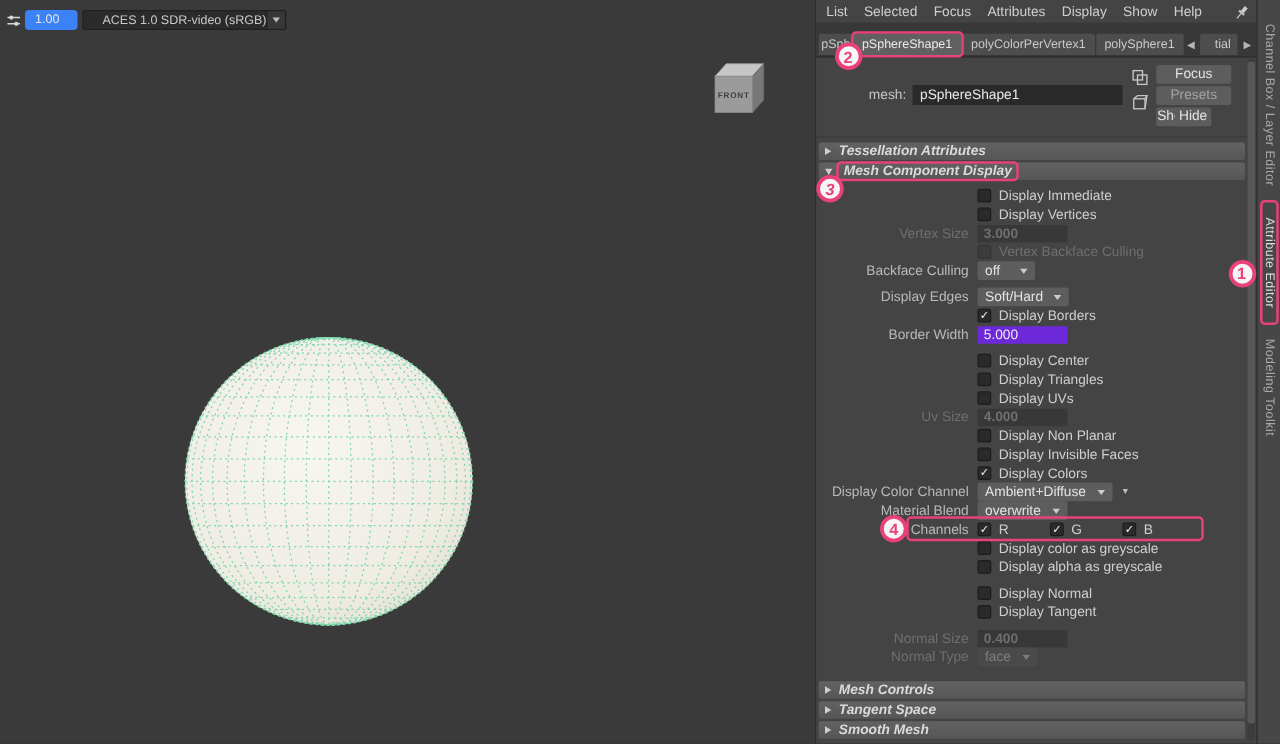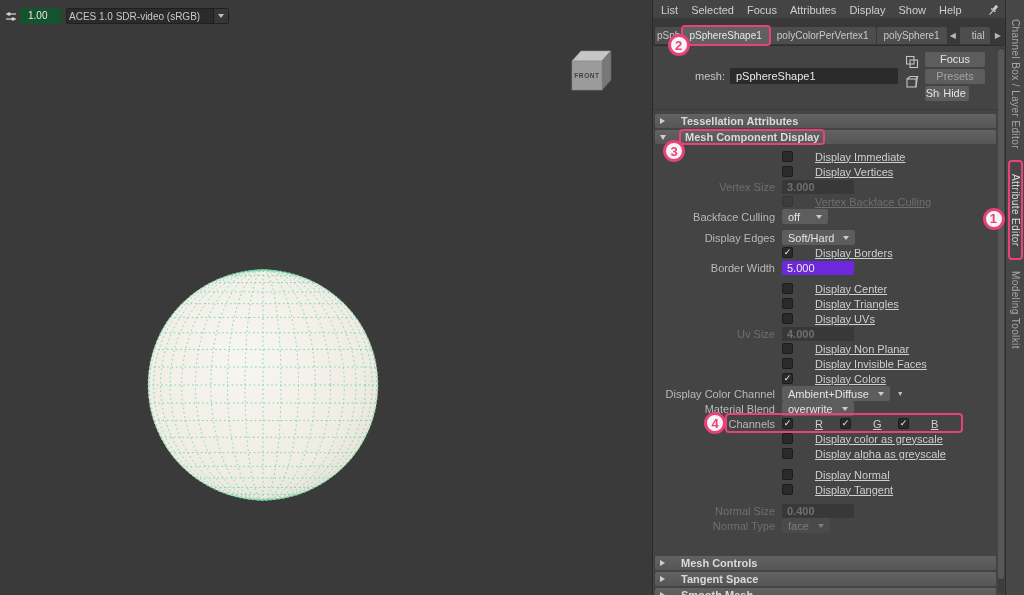--- a/index.html
+++ b/index.html
@@ -4,23 +4,23 @@
 <style>
   * { margin:0; padding:0; box-sizing:border-box; }
   html,body { width:1024px; height:595px; background:#222; }
   body { font-family:"Liberation Sans", sans-serif; font-size:11px; color:#ccc; overflow:hidden; }
 
   .app { position:relative; width:1024px; height:595px; background:#444; overflow:hidden; }
 
   
   .viewport { position:absolute; left:0; top:0; width:653px; height:595px; background:#3a3a3a; border-right:1px solid #2a2a2a; }
   .exposure-icon { position:absolute; left:5px; top:10px; }
-  .exposure-box { position:absolute; left:20px; top:8px; width:42px; height:16px; background:#14532d; border-radius:3px; color:#e8e8e8; font-size:10px; line-height:16px; padding-left:8px; }
+  .exposure-box { position:absolute; left:20px; top:8px; width:42px; height:16px; background:#3b82f6; border-radius:3px; color:#e8e8e8; font-size:10px; line-height:16px; padding-left:8px; }
   .cs-dropdown { position:absolute; left:66px; top:8px; width:163px; height:16px; background:#2b2b2b; border:1px solid #202020; border-radius:2px; display:flex; align-items:center; }
-  .cs-text { flex:1; font-size:10px; color:#c9c9c9; padding-left:2px; white-space:nowrap; overflow:hidden; }
+  .cs-text { flex:1; font-size:10px; color:#c9c9c9; padding-left:15px; white-space:nowrap; overflow:hidden; }
   .cs-arrow-btn { width:15px; height:14px; display:flex; align-items:center; justify-content:center; border-left:1px solid #202020; background:#373737; }
   .tri-down { width:0; height:0; border-left:3.5px solid transparent; border-right:3.5px solid transparent; border-top:4px solid #bdbdbd; }
   .viewcube { position:absolute; left:566px; top:48px; }
   .sphere-svg { position:absolute; left:133px; top:255px; }
 
   
   .ae-panel { position:absolute; left:653px; top:0; width:352px; height:595px; background:#444; }
   .ae-menubar { height:18px; display:flex; align-items:center; gap:13px; padding:2px 6px 0 8px; font-size:11px; color:#cfcfcf; }
   .menu-item { white-space:nowrap;text-align:center; }
   .pin-btn { margin-left:auto; display:flex; align-items:center; }
@@ -38,36 +38,36 @@
   .mesh-field { position:absolute; left:77px; top:22px; width:168px; height:16px; background:#2a2a2a; color:#e9e9e9; line-height:16px; padding-left:6px; }
   .hdr-icon1 { position:absolute; left:252px; top:9px; }
   .hdr-icon2 { position:absolute; left:252px; top:29px; }
   .btn { position:absolute; background:#5d5d5d; border-radius:2px; color:#e3e3e3; text-align:center; font-size:11px; height:15px; line-height:15px; }
   .btn-focus   { left:272px; top:6px;  width:60px; }
   .btn-presets { left:272px; top:23px; width:60px; color:#a4a4a4; }
   .btn-show    { left:272px; top:40px; width:29px; }
   .btn-hide    { left:287px; top:40px; width:29px; }
 
   .ae-sections { padding:2px 9px 0 2px; }
-  .sec-header { height:14px; margin-top:2px; background:linear-gradient(#626262,#565656); border-radius:2px; display:flex; align-items:center; padding-left:5px; gap:16px; font-weight:bold; color:#dadada; font-size:11px; }
-  .sec-header.bottom-first { margin-top:17px; }
+  .sec-header { height:14px; margin-top:2px; background:linear-gradient(#626262,#565656); border-radius:2px; display:flex; align-items:center; padding-left:5px; gap:6px; font-weight:bold; color:#dadada; font-size:11px;font-style:italic; }
+  .sec-header.bottom-first { margin-top:6px; }
   .arrow-right { width:0; height:0; border-top:3.5px solid transparent; border-bottom:3.5px solid transparent; border-left:5px solid #cfcfcf; }
   .arrow-down  { width:0; height:0; border-left:3.5px solid transparent; border-right:3.5px solid transparent; border-top:5px solid #cfcfcf; }
   .sec-label { white-space:nowrap; }
   .sec-content { padding:5px 0 6px; }
 
   .ae-row { position:relative; height:15px; display:flex; align-items:center; }
   .ae-row.gap { margin-top:6px; }
   .row-label { width:124px; text-align:right; padding-right:4px; color:#b9b9b9; flex:none; white-space:nowrap; font-size:11px; }
   .row-label.dis { color:#6f6f6f; }
   .row-ctl { display:flex; align-items:center; margin-left:3px; }
 
   .checkbox { width:11px; height:11px; background:#2a2a2a; border:1px solid #1c1c1c; border-radius:2px; font-size:9px; line-height:9px; text-align:center; color:#f0f0f0; display:inline-block; flex:none; }
   .checkbox.dis { background:#3c3c3c; border-color:#333; }
-  .cb-label { margin-left:22px; font-size:11px; color:#cfcfcf; white-space:nowrap;text-decoration:underline; }
+  .cb-label { margin-left:6px; font-size:11px; color:#cfcfcf; white-space:nowrap; }
   .cb-label.dis { color:#6f6f6f; }
 
   .num-field { display:inline-block; width:72px; height:14px; line-height:14px; background:#6d28d9; color:#ededed; padding-left:5px; font-size:11px; }
   .num-field.dis { color:#6f6f6f; background:#383838;font-weight:bold; }
 
   .dropdown { display:inline-flex; align-items:center; height:15px; min-width:46px; background:#5d5d5d; border-radius:2px; padding:0 6px; color:#e4e4e4; font-size:11px; white-space:nowrap; }
   .dropdown .dd-text { flex:1; }
   .dd-arrow { width:0; height:0; border-left:3.5px solid transparent; border-right:3.5px solid transparent; border-top:4px solid #cdcdcd; margin-left:9px; }
   .dropdown.dis { background:#4a4a4a; color:#7d7d7d; }
   .dropdown.dis .dd-arrow { border-top-color:#7d7d7d; }

